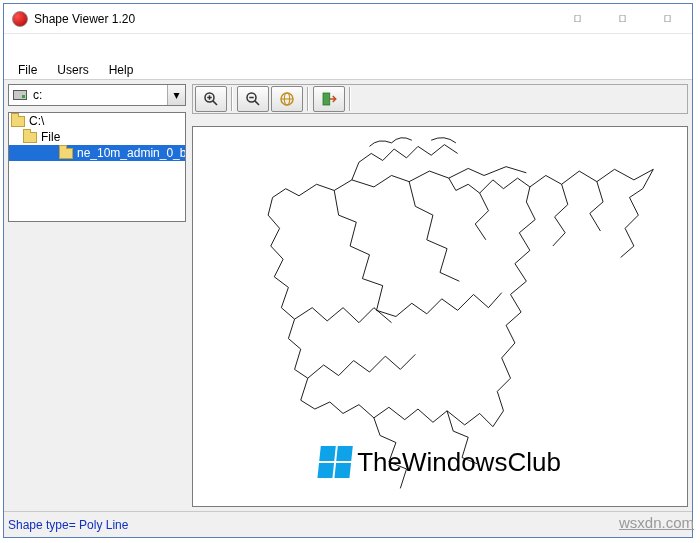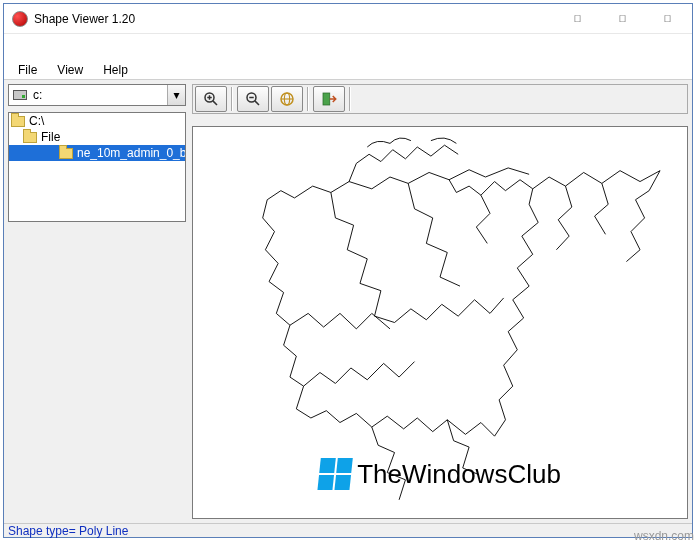--- a/index.html
+++ b/index.html
@@ -185,51 +185,52 @@
     width: 32px; height: 32px;
     display: grid;
     grid-template-columns: 1fr 1fr;
     grid-template-rows: 1fr 1fr;
     gap: 2px;
     margin-right: 6px;
     transform: skewX(-6deg);
   }
   .watermark .wlogo div { background: #0ea2e8; }
   .statusbar {
-    height: 14px;
+    height: 26px;
     border-top: 1px solid #c9c9c9;
     display: flex;
     align-items: center;
     padding: 0 4px;
     color: #1030c0;
     font-size: 12px;
     background: #f0f0f0;
   }
   .credit {
     position: absolute;
-    right: 6px; bottom: 0;
-    font-size: 12px;
+    right: 6px; bottom: 12px;
+    font-size: 15px;
     color: #999;
+    text-decoration: underline;
   }
 </style>
 </head>
 <body>
 
 <div class="window">
   <div class="titlebar">
     <div class="app-icon"></div>
     <div class="title">Shape Viewer 1.20</div>
     <div class="winbtn"></div>
     <div class="winbtn"></div>
     <div class="winbtn close"></div>
   </div>
 
   <div class="menubar">
     <div class="menuitem">File</div>
-    <div class="menuitem">View</div>
+    <div class="menuitem">Users</div>
     <div class="menuitem">Help</div>
   </div>
 
   <div class="client">
     <div class="left-col">
 
       <div class="drive-select">
         <div class="drive-icon"></div>
         <span>c:</span>
         <div class="arrow">▾</div>

